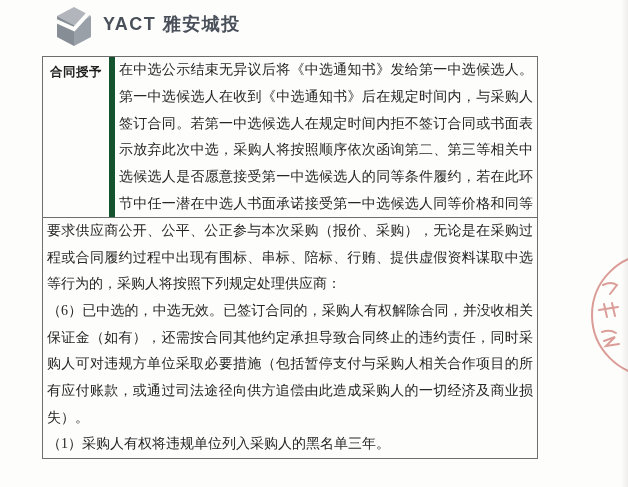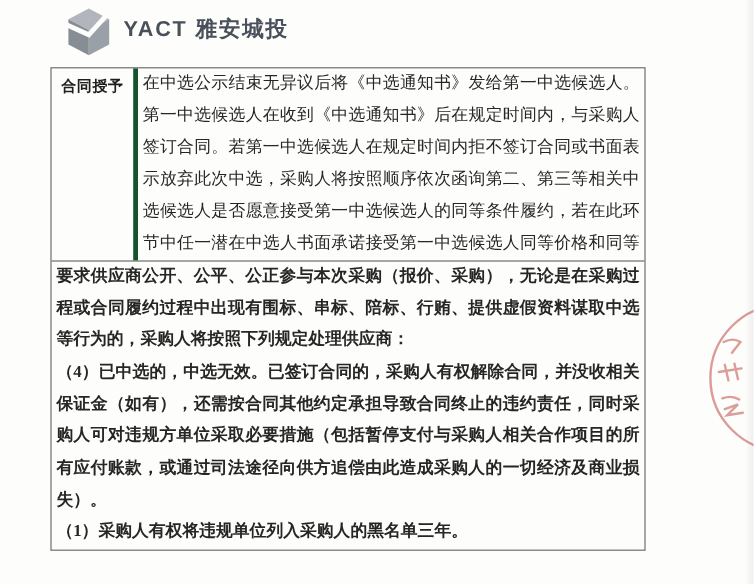--- a/index.html
+++ b/index.html
@@ -23,33 +23,33 @@
   }
   
   .doc-table{
     position:absolute;left:42px;top:56px;width:496px;box-sizing:border-box;
     border:1px solid #6e6e6e;background:transparent;
   }
   .trow{display:flex;box-sizing:border-box;}
   .row-contract{height:161px;border-bottom:1px solid #6e6e6e;}
   .row-integrity{height:240px;}
   .cell-header{
-    width:72px;flex:0 0 72px;border-right:4px solid #14532d;box-sizing:border-box;
+    width:72px;flex:0 0 72px;border-right:6px solid #14532d;box-sizing:border-box;
     display:flex;justify-content:center;
     font-weight:bold;font-size:12.5px;color:#1f1f1f;letter-spacing:0.5px;
   }
   .row-contract .cell-header{align-items:flex-start;padding-top:7px;}
   .row-integrity .cell-header{align-items:center;}
   .cell-content{
     flex:1;padding:0 4px;box-sizing:border-box;
     font-size:14px;color:#262626;text-align:justify;overflow:hidden;
   }
   .cell-content p{margin:0;}
   .row-contract .cell-content p{line-height:26.83px;}
-  .row-integrity .cell-content p{line-height:26.66px;font-weight:bold;}
+  .row-integrity .cell-content p{line-height:26.66px;}
   
   .stamp-arc{
     position:absolute;left:591px;top:253px;width:124px;height:124px;
     border:2.5px solid rgba(191,74,66,0.55);border-radius:50%;box-sizing:border-box;
   }
   .stamp-glyphs{position:absolute;left:596px;top:278px;}
   
   .scan-edge{
     position:absolute;right:0;top:0;width:7px;height:100%;
     background:linear-gradient(to right, rgba(0,0,0,0), rgba(120,105,95,0.10));
@@ -77,21 +77,21 @@
     <div class="trow row-contract">
       <div class="cell-header">合同授予</div>
       <div class="cell-content">
           <p>在中选公示结束无异议后将《中选通知书》发给第一中选候选人。第一中选候选人在收到《中选通知书》后在规定时间内，与采购人签订合同。若第一中选候选人在规定时间内拒不签订合同或书面表示放弃此次中选，采购人将按照顺序依次函询第二、第三等相关中选候选人是否愿意接受第一中选候选人的同等条件履约，若在此环节中任一潜在中选人书面承诺接受第一中选候选人同等价格和同等条件履约，则确定为中选人，并通过城投公司官网发布公示。</p>
         </div>
     </div>
 
     <div class="trow row-integrity">
       <div class="cell-content">
           <p>要求供应商公开、公平、公正参与本次采购（报价、采购），无论是在采购过程或合同履约过程中出现有围标、串标、陪标、行贿、提供虚假资料谋取中选等行为的，采购人将按照下列规定处理供应商：</p>
-          <p>（4）已中选的，中选无效。已签订合同的，采购人有权解除合同，并没收相关保证金（如有），还需按合同其他约定承担导致合同终止的违约责任，同时采购人可对违规方单位采取必要措施（包括暂停支付与采购人相关合作项目的所有应付账款，或通过司法途径向供方追偿由此造成采购人的一切经济及商业损失）。</p>
+          <p>（6）已中选的，中选无效。已签订合同的，采购人有权解除合同，并没收相关保证金（如有），还需按合同其他约定承担导致合同终止的违约责任，同时采购人可对违规方单位采取必要措施（包括暂停支付与采购人相关合作项目的所有应付账款，或通过司法途径向供方追偿由此造成采购人的一切经济及商业损失）。</p>
           <p>（1）采购人有权将违规单位列入采购人的黑名单三年。</p>
         </div>
     </div>
 
   </div>
 
   <div class="stamp-arc"></div>
   <svg class="stamp-glyphs" width="28" height="80" viewBox="0 0 28 80">
     <g stroke="#c05048" stroke-width="2" fill="none" opacity="0.55" stroke-linecap="round">
       <path d="M7,7 q8,-4 14,0 l-7,9"></path>

